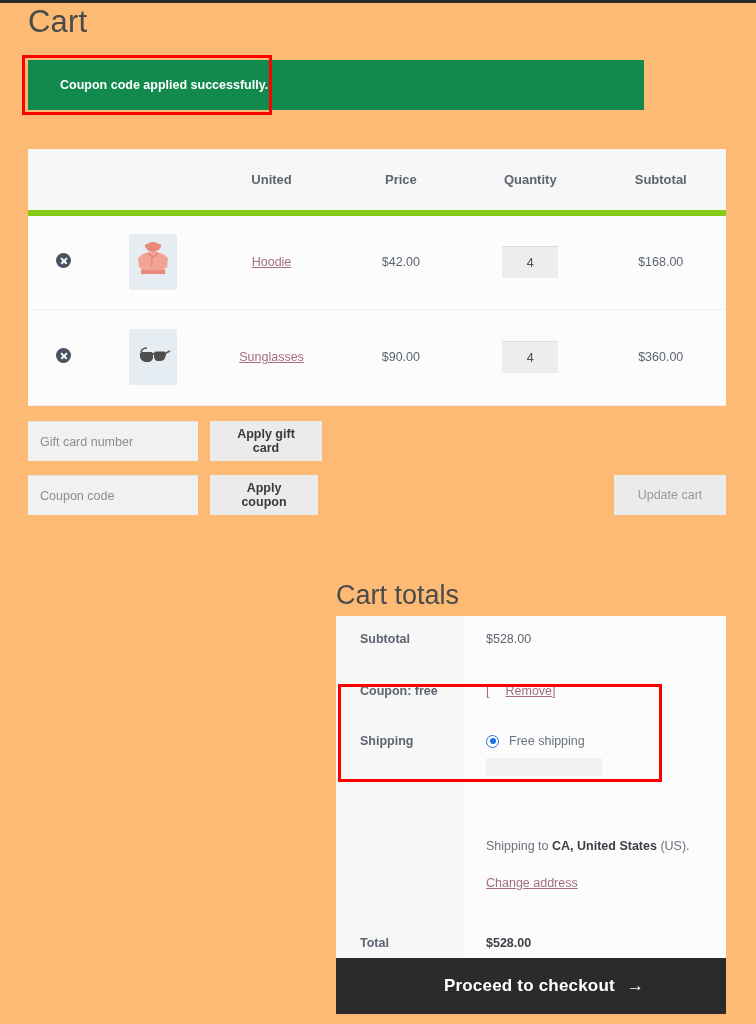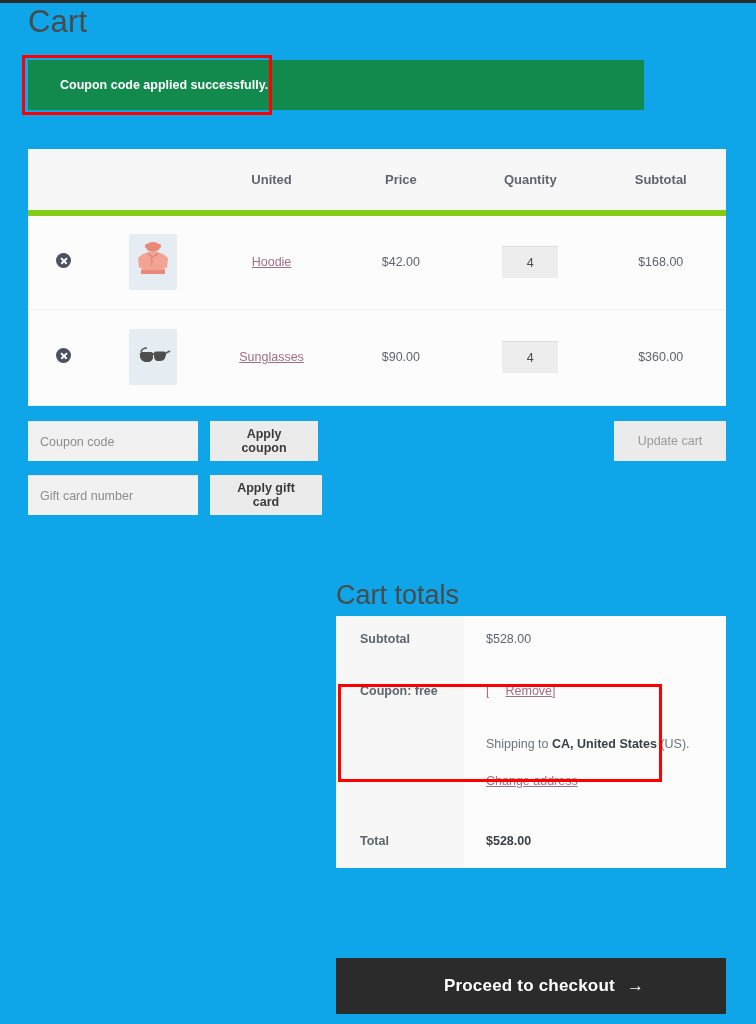--- a/index.html
+++ b/index.html
@@ -10,21 +10,21 @@
     height: 1024px;
     background: #ffffff;
     font-family: "Liberation Sans", sans-serif;
     overflow: hidden;
   }
 
   .page {
     position: relative;
     width: 756px;
     height: 1024px;
-    background: #0ea5e9;
+    background: #fdba74;
   }
 
   
   .top-edge {
     position: absolute;
     top: 0; left: 0;
     width: 756px;
     height: 3px;
     background: #2b2b2b;
   }
@@ -393,41 +393,51 @@
         <td>
           <input class="qty-box" type="text" value="4" style="">
         </td>
         <td>$360.00</td>
       </tr>
     </tbody>
   </table>
 
   <div class="coupon-area">
     <div class="field-row">
+      <input class="txt-input" type="text" placeholder="Gift card number" style="">
+      <button class="btn-flat btn-apply-gift">Apply gift card</button>
+    </div>
+    <div class="field-row">
       <input class="txt-input" type="text" placeholder="Coupon code" style="">
       <button class="btn-flat btn-apply-coupon">Apply coupon</button>
       <button class="btn-update">Update cart</button>
-    </div>
-    <div class="field-row">
-      <input class="txt-input" type="text" placeholder="Gift card number" style="">
-      <button class="btn-flat btn-apply-gift">Apply gift card</button>
     </div>
   </div>
 
   <div class="totals-wrap">
     <h2 class="totals-title">Cart totals</h2>
     <table class="totals-table">
       <tbody>
         <tr class="row-subtotal">
           <th>Subtotal</th>
           <td>$528.00</td>
         </tr>
         <tr class="row-coupon">
           <th>Coupon: free</th>
           <td><span class="bracket">[</span><a class="remove-link">Remove</a><span class="bracket">]</span></td>
+        </tr>
+        <tr class="row-shipping">
+          <th>Shipping</th>
+          <td>
+            <div class="ship-option">
+              <span class="radio"></span>
+              <span class="ship-label">Free shipping</span>
+            </div>
+            <div class="redacted"></div>
+          </td>
         </tr>
         <tr class="row-shipaddr">
           <th></th>
           <td>
             <div class="ship-to"><span>Shipping to </span><b>CA, United States</b><span> (US).</span></div>
             <a class="change-addr">Change address</a>
           </td>
         </tr>
         <tr class="row-total">
           <th>Total</th>

